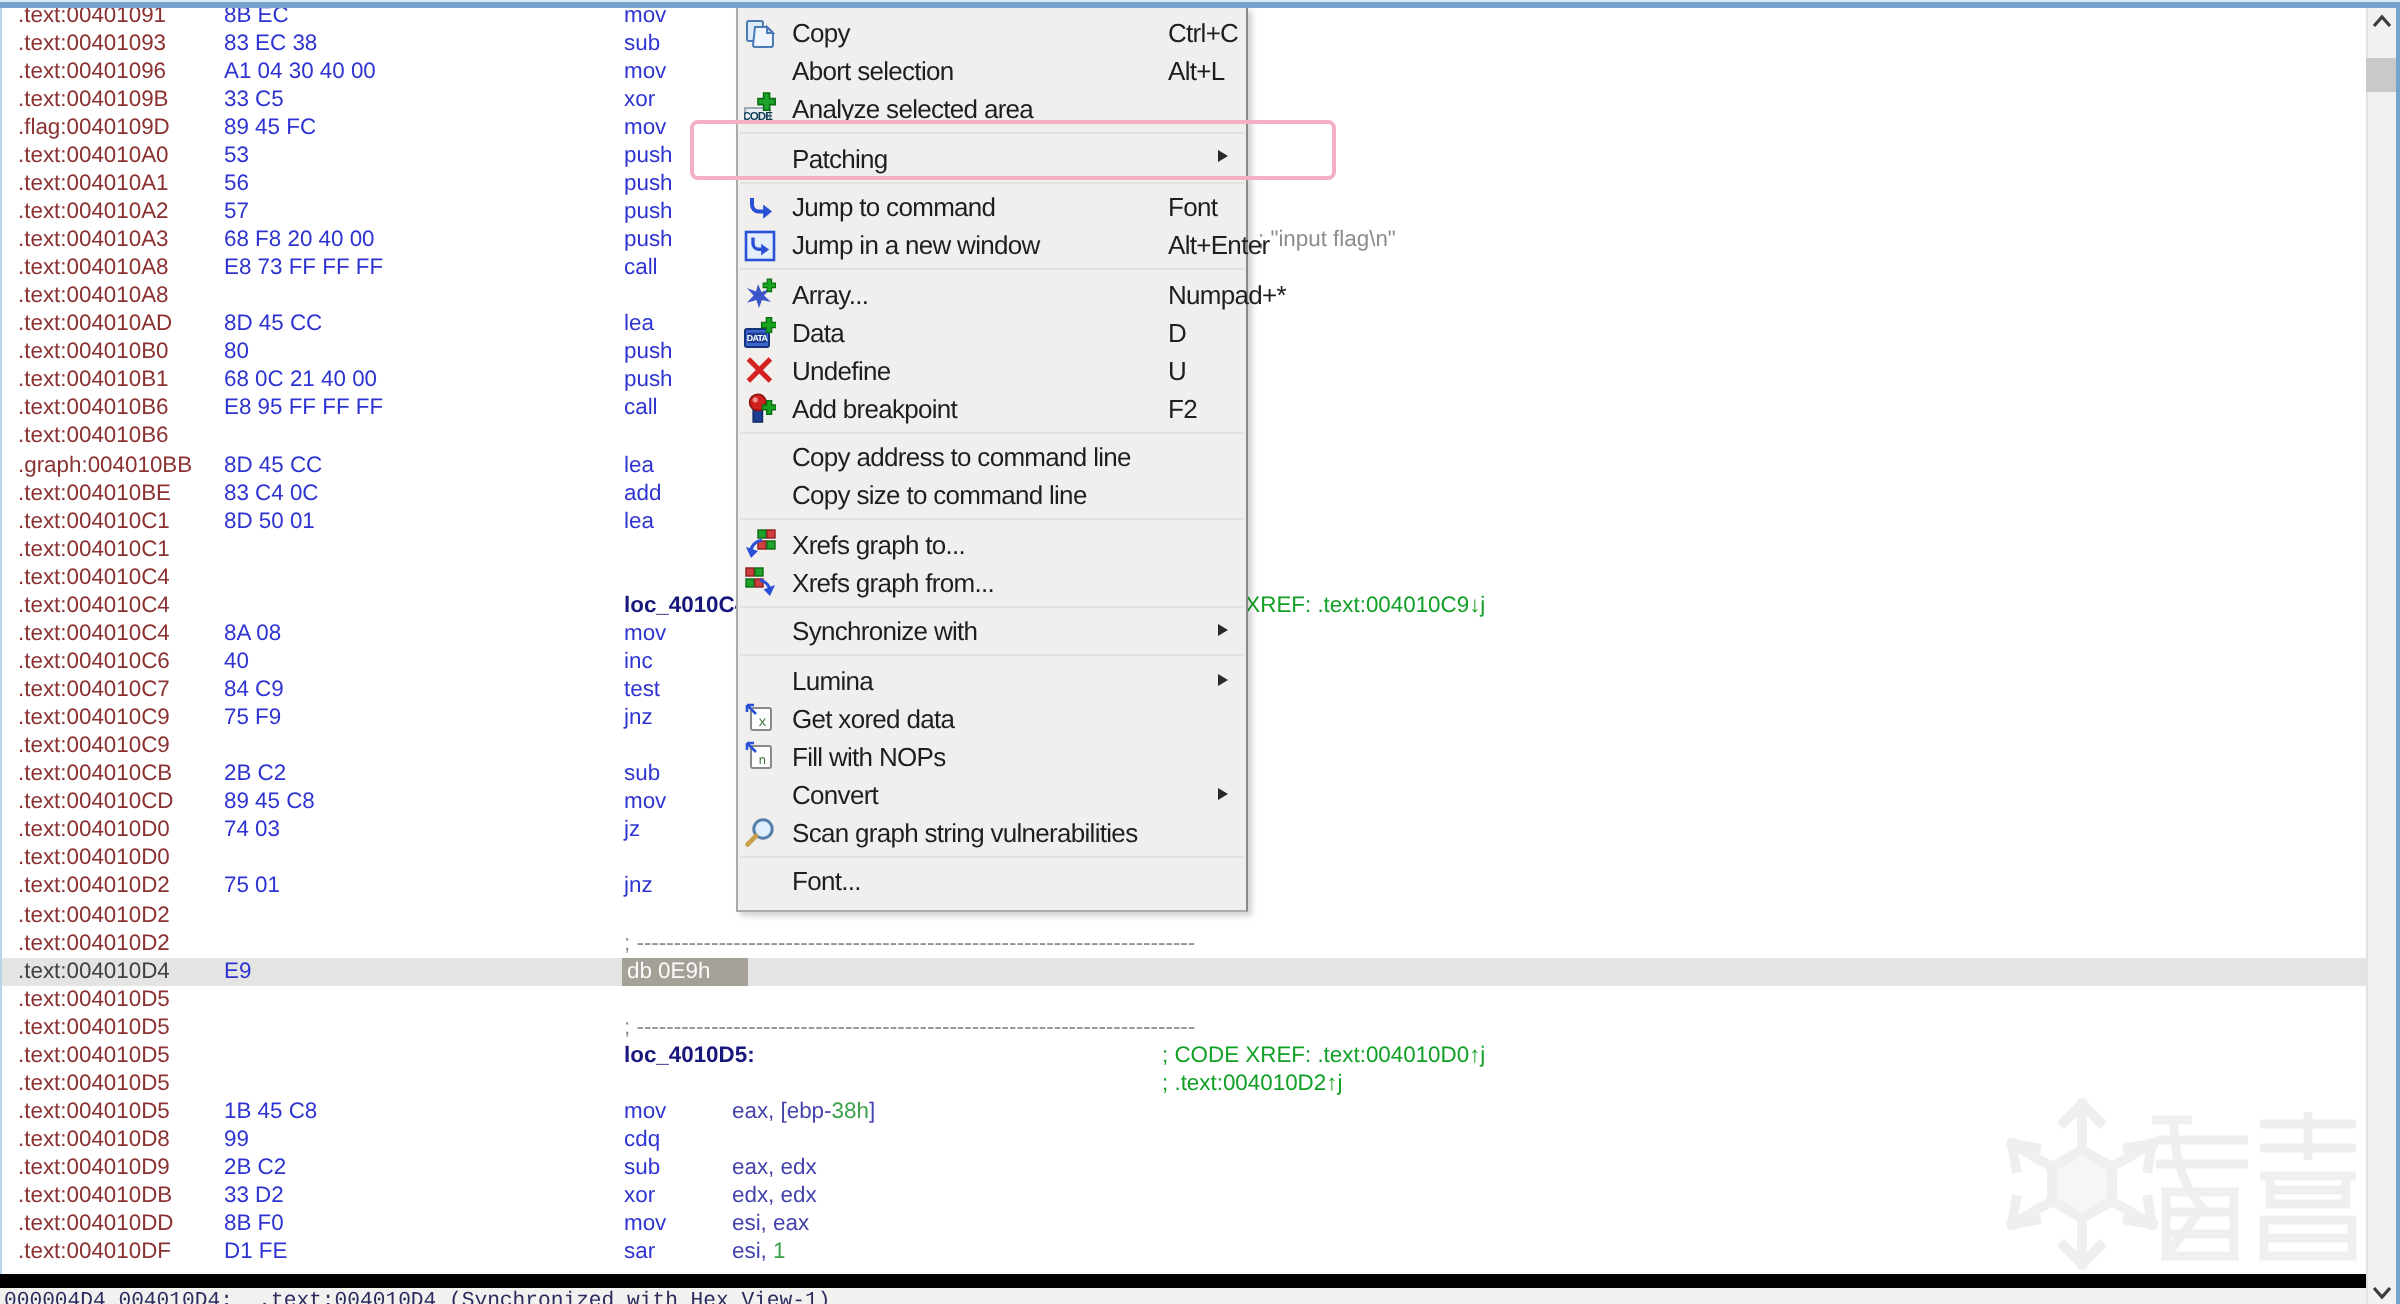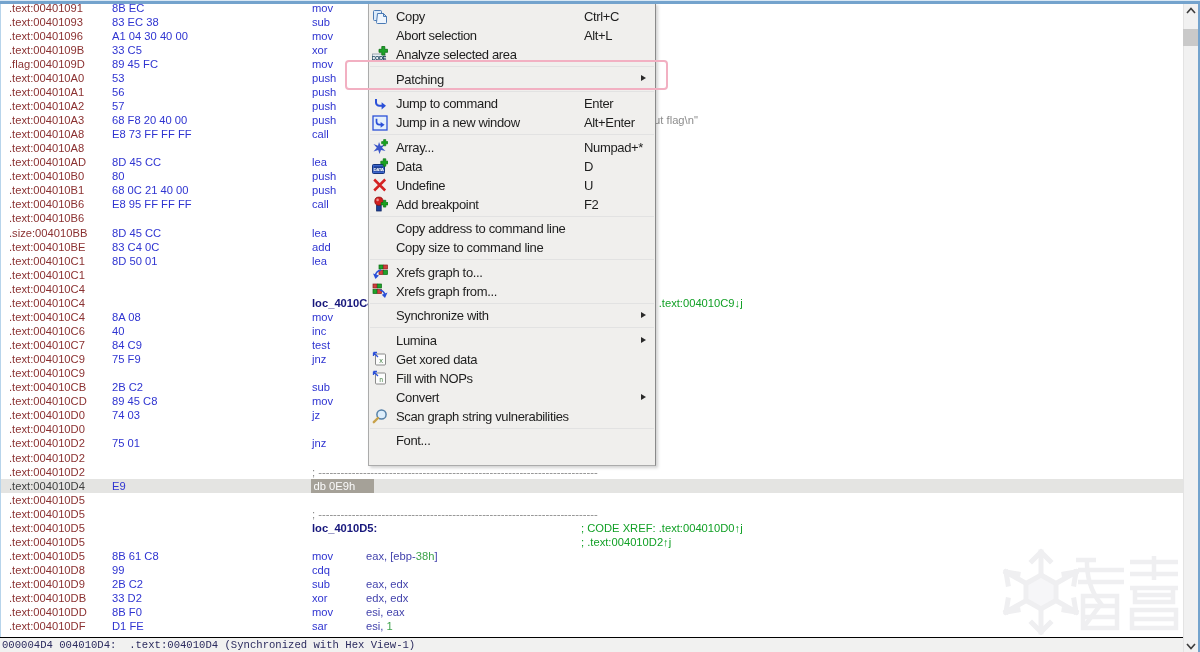--- a/index.html
+++ b/index.html
@@ -15,39 +15,39 @@
 .ad2{left:9px;color:#3f3f3f}
 .by{left:112px;color:#2f34d1}
 .mn{left:312px;color:#2f34d1}
 .op{left:366px;color:#4343ac}
 .nu{position:static!important;color:#3ea24b}
 .lb{color:#17177c;font-weight:bold}
 .cx{color:#12a026}
 .cg{color:#8c8c8c}
 .sel{background:linear-gradient(#e4e4e2,#e4e4e2) no-repeat;background-size:1183px 100%}
 .dbbox{left:311px;background:#a5a198;color:#fbfbfb;padding-left:2.5px;width:63px}
-#menu{position:absolute;left:368px;top:3px;width:288px;background:#f0efed;
+#menu{position:absolute;left:368px;top:3px;width:256px;background:#f0efed;
  border:1px solid #ababab;border-right:1.5px solid #8a8a8a;box-shadow:2px 2px 3px rgba(0,0,0,0.18);
- padding-top:3px;padding-bottom:15px;z-index:10;font-size:13px;letter-spacing:-0.35px;color:#1e1e1e}
+ padding-top:3px;padding-bottom:5px;z-index:10;font-size:13px;letter-spacing:-0.35px;color:#1e1e1e}
 .mi{position:relative;height:18.9px}
 .mi.hl{background:linear-gradient(#8cc5f2,#8cc5f2) no-repeat;background-size:283px 100%;background-position:0 0}
 .ic{position:absolute;left:3px;top:1.5px;width:16px;height:16px}
 .tx{position:absolute;left:27px;top:2.2px}
 .sc{position:absolute;left:215px;top:2.2px}
 .ar{position:absolute;right:9px;top:6px;width:0;height:0;border-left:5px solid #2a2a2a;
  border-top:3.8px solid transparent;border-bottom:3.8px solid transparent}
 .sep{height:1px;background:#e2e2e2;margin:2.4px 1px}
 #pinkbox{position:absolute;left:345px;top:60px;width:323px;height:30px;border:2.5px solid #f2b0c2;
  border-radius:4px;z-index:20}
 #sbar{position:absolute;left:1183px;top:2px;width:15px;height:650px;background:#f1f1f1;
  border-left:1px solid #e3e3e3;z-index:36}
 #sthumb{position:absolute;left:1183px;top:29px;width:15px;height:17px;background:#c9c9c9;z-index:37}
 .chev{position:absolute;left:1185.5px;width:10px;height:10px;z-index:40}
 #status{position:absolute;left:0;top:637px;width:1183px;height:15px;background:#f1f1f0;
- border-top:1px solid #000000;z-index:35;font-family:"Liberation Mono",monospace;font-size:10.6px;
+ border-top:7px solid #000000;z-index:35;font-family:"Liberation Mono",monospace;font-size:10.6px;
  color:#2b2b5e;line-height:14px;white-space:pre;padding-left:2px}
 #wm{position:absolute;left:975px;top:544px;z-index:2}
 </style></head>
 <body>
 <div id="frame-top"></div>
 <div id="frame-left"></div>
 <div id="frame-right"></div>
 <div id="wm"><svg width="210" height="100" viewBox="0 0 210 100">
 <g stroke="#efeff1" stroke-width="5" fill="none" stroke-linecap="square">
 <path d="M66 8 V88 M31 28 L101 68 M101 28 L31 68"></path>
@@ -135,21 +135,21 @@
     </div>
     <div class="ln">
       <span class="ad">.text:004010B6</span>
       <span class="by">E8 95 FF FF FF</span>
       <span class="mn">call</span>
     </div>
     <div class="ln">
       <span class="ad">.text:004010B6</span>
     </div>
     <div class="ln">
-      <span class="ad">.size:004010BB</span>
+      <span class="ad">.graph:004010BB</span>
       <span class="by">8D 45 CC</span>
       <span class="mn">lea</span>
     </div>
     <div class="ln">
       <span class="ad">.text:004010BE</span>
       <span class="by">83 C4 0C</span>
       <span class="mn">add</span>
     </div>
     <div class="ln">
       <span class="ad">.text:004010C1</span>
@@ -236,21 +236,21 @@
       <span class="ad">.text:004010D5</span>
       <span class="lb" style="left:312px">loc_4010D5:</span>
       <span class="cx" style="left:581px">; CODE XREF: .text:004010D0↑j</span>
     </div>
     <div class="ln">
       <span class="ad">.text:004010D5</span>
       <span class="cx" style="left:581px">; .text:004010D2↑j</span>
     </div>
     <div class="ln">
       <span class="ad">.text:004010D5</span>
-      <span class="by">8B 61 C8</span>
+      <span class="by">1B 45 C8</span>
       <span class="mn">mov</span>
       <span class="op">eax, [ebp-<span class="nu">38h</span>]</span>
     </div>
     <div class="ln">
       <span class="ad">.text:004010D8</span>
       <span class="by">99</span>
       <span class="mn">cdq</span>
     </div>
     <div class="ln">
       <span class="ad">.text:004010D9</span>
@@ -304,21 +304,21 @@
       <span class="tx">Patching</span>
       <span class="ar"></span>
     </div>
 <div class="sep"></div>
 <div class="mi">
       <span class="ic"><svg width="16" height="16" viewBox="0 0 16 16">
           <path d="M4 3 v3.4 a3.4 3.4 0 0 0 3.4 3.4 h3" fill="none" stroke="#2b50d8" stroke-width="2"></path>
           <path d="M9.6 6.2 L14 9.8 L9.6 13.4z" fill="#2b50d8"></path>
         </svg></span>
       <span class="tx">Jump to command</span>
-      <span class="sc">Enter</span>
+      <span class="sc">Font</span>
     </div>
 <div class="mi">
       <span class="ic"><svg width="16" height="16" viewBox="0 0 16 16">
           <rect x="1" y="1" width="14" height="14" fill="#e4effb" stroke="#2b50d8" stroke-width="1.3"></rect>
           <path d="M4.5 3.8 v3 a2.8 2.8 0 0 0 2.8 2.8 H9" fill="none" stroke="#2b50d8" stroke-width="1.7"></path>
           <path d="M8.6 6.9 L12.6 9.8 L8.6 12.7z" fill="#2b50d8"></path>
         </svg></span>
       <span class="tx">Jump in a new window</span>
       <span class="sc">Alt+Enter</span>
     </div>

